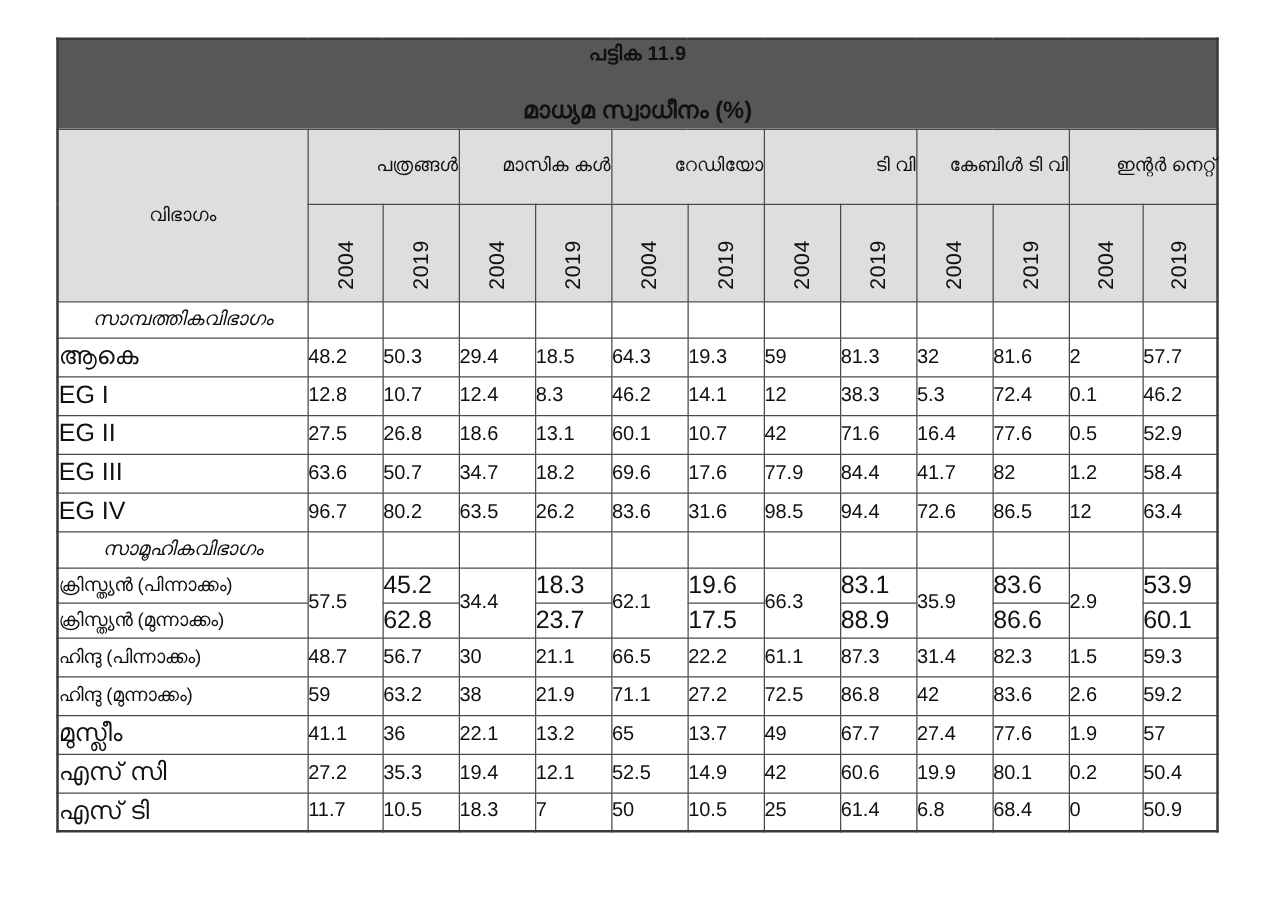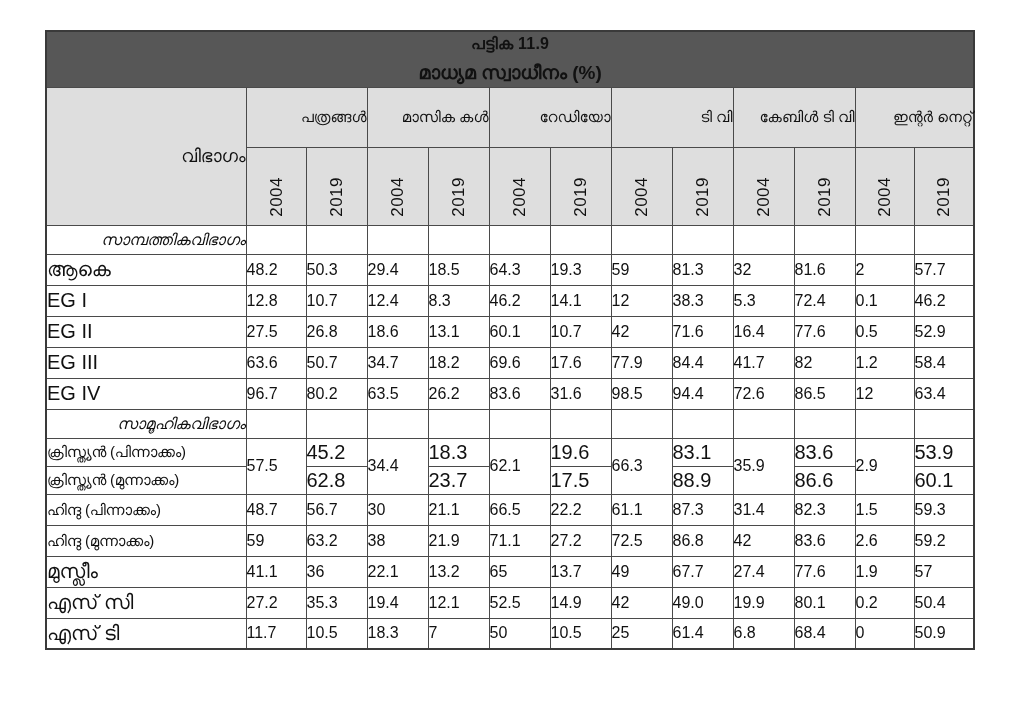--- a/index.html
+++ b/index.html
@@ -52,39 +52,39 @@
   .title-line-1 {
     display: block;
     font-size: 16px;
     font-weight: bold;
     letter-spacing: 0.2px;
   }
   .title-line-2 {
     display: block;
     font-size: 19px;
     font-weight: bold;
-    margin-top: 4px;
+    margin-top: 20px;
   }
 
   
   .hdr {
     background: #dedede !important;
     text-align: right;
     vertical-align: middle;
     font-size: 15px;
     font-weight: bold;
     padding: 6px 3px;
     line-height: 1.25;
     height: 60px;
   }
   .hdr-cat {
     background: #dedede !important;
-    text-align: right;
+    text-align: center;
     vertical-align: middle;
-    font-size: 18px;
+    font-size: 15px;
     font-weight: bold;
   }
   .hdr-year {
     background: #dedede !important;
     height: 78px;
     vertical-align: bottom;
     text-align: center;
     padding: 0;
   }
   .year-rot {
@@ -102,21 +102,21 @@
   
   .row-label {
     text-align: left;
     padding: 4px 4px 5px 7px;
     font-size: 20px;
     height: 31px;
     white-space: nowrap;
     overflow: hidden;
   }
   .section-label {
-    text-align: right;
+    text-align: center;
     padding: 4px 4px 5px 7px;
     font-size: 15.5px;
     font-style: italic;
     height: 29px;
     white-space: nowrap;
   }
   .num {
     text-align: left;
     padding: 4px 3px 5px 5px;
     font-size: 16px;
@@ -380,21 +380,21 @@
         </tr>
         <tr>
           <td class="row-label">എസ് സി</td>
           <td class="num">27.2</td>
           <td class="num">35.3</td>
           <td class="num">19.4</td>
           <td class="num">12.1</td>
           <td class="num">52.5</td>
           <td class="num">14.9</td>
           <td class="num">42</td>
-          <td class="num">49.0</td>
+          <td class="num">60.6</td>
           <td class="num">19.9</td>
           <td class="num">80.1</td>
           <td class="num">0.2</td>
           <td class="num">50.4</td>
         </tr>
         <tr>
           <td class="row-label">എസ് ടി</td>
           <td class="num">11.7</td>
           <td class="num">10.5</td>
           <td class="num">18.3</td>

